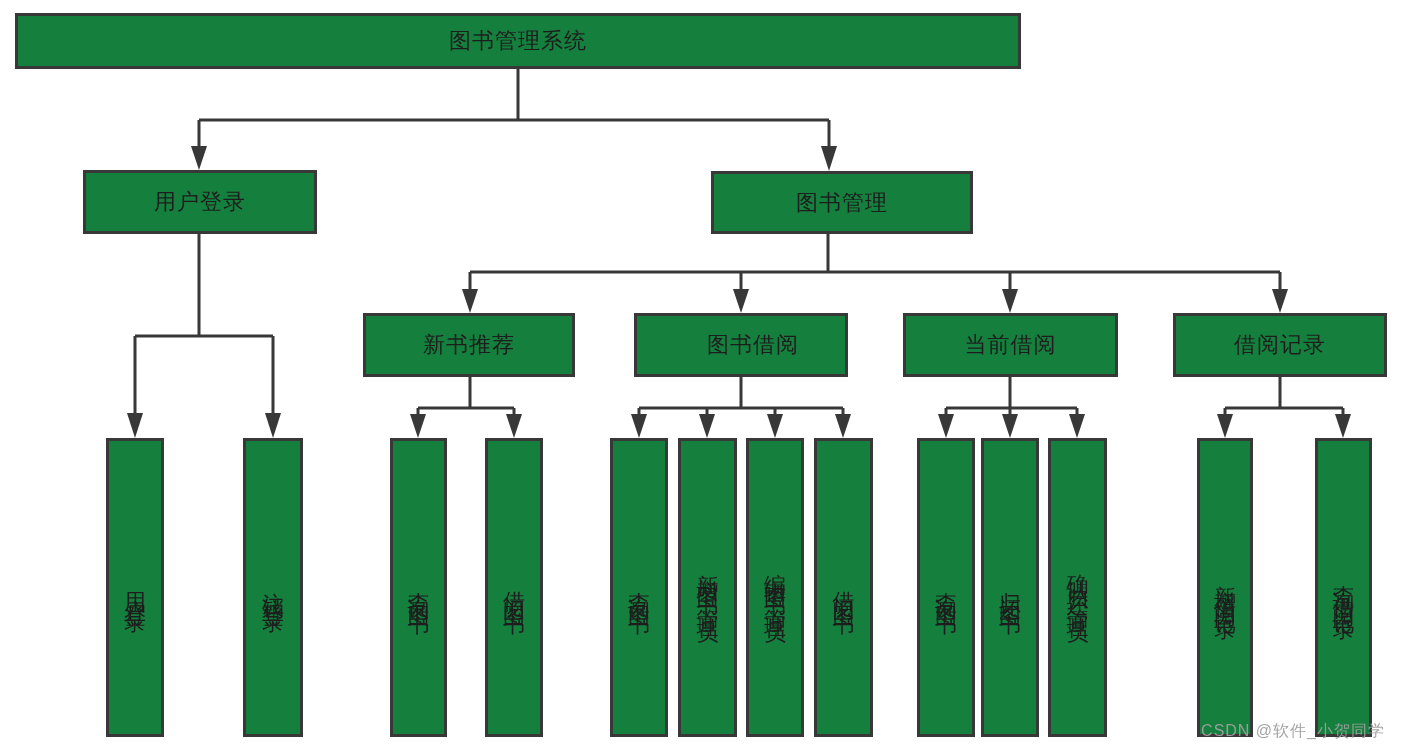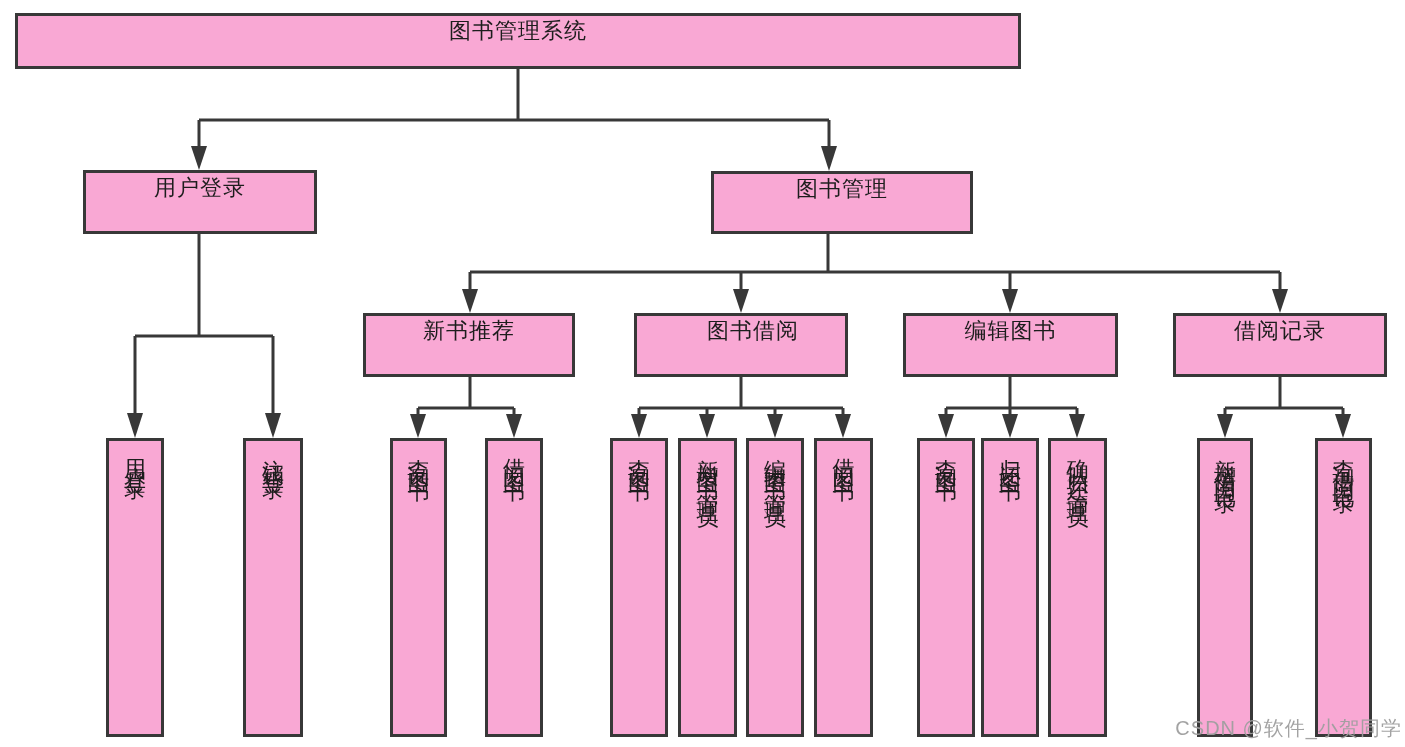--- a/index.html
+++ b/index.html
@@ -7,43 +7,43 @@
     position:relative;
     width:1405px;height:747px;
     background:#ffffff;
     font-family:"Liberation Sans","DejaVu Sans",sans-serif;
     overflow:hidden;
   }
   #wires{position:absolute;left:0;top:0;width:1405px;height:747px;}
   .node{
     position:absolute;
     box-sizing:border-box;
-    background:#f9a8d4;
+    background:#15803d;
     border:3px solid #383838;
     display:flex;
-    align-items:flex-start;
+    align-items:center;
     justify-content:center;
     color:#1d1d1d;
     font-size:22px;
     letter-spacing:1px;
     text-align:center;
   }
   .leaf .vtext{
     writing-mode:vertical-lr;
     text-orientation:mixed;
     line-height:1;
     letter-spacing:7px;
     white-space:nowrap;
     font-size:22px;
   }
   #watermark{
     position:absolute;
-    right:3px;
+    right:20px;
     bottom:5px;
-    font-size:20px;
+    font-size:16px;
     color:rgba(158,158,158,0.95);
     letter-spacing:1px;
     z-index:5;
     pointer-events:none;
   }
 </style>
 </head>
 <body>
 
 <div id="canvas">
@@ -109,21 +109,21 @@
     <span>图书管理</span>
   </div>
 
   <div class="node" style="left:363px;top:313px;width:212px;height:64px;">
     <span>新书推荐</span>
   </div>
   <div class="node" style="left:634px;top:313px;width:214px;height:64px;padding-left:24px;">
     <span>图书借阅</span>
   </div>
   <div class="node" style="left:903px;top:313px;width:215px;height:64px;">
-    <span>编辑图书</span>
+    <span>当前借阅</span>
   </div>
   <div class="node" style="left:1173px;top:313px;width:214px;height:64px;">
     <span>借阅记录</span>
   </div>
 
   <div class="node leaf" style="left:106px;top:438px;width:58px;height:299px;">
     <span class="vtext">用户登录</span>
   </div>
   <div class="node leaf" style="left:243px;top:438px;width:60px;height:299px;">
     <span class="vtext">注销登录</span>

